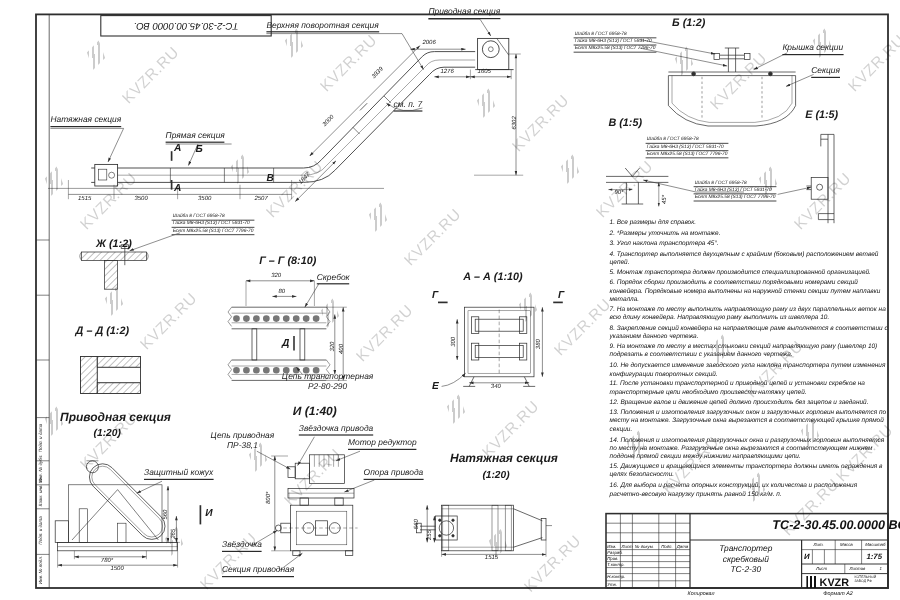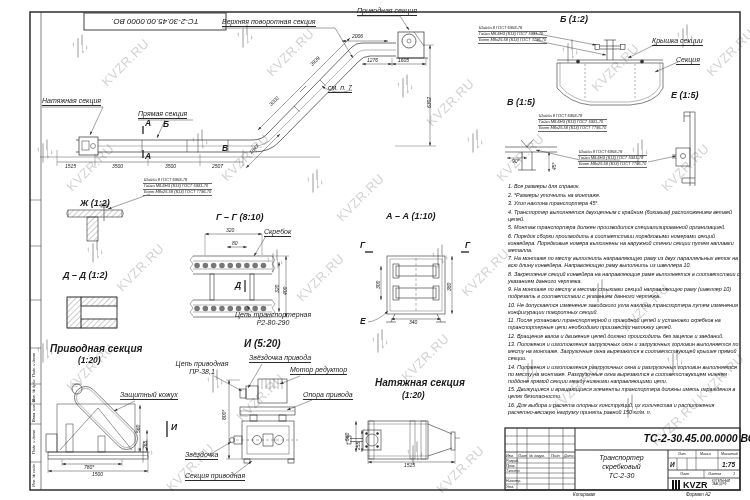--- a/index.html
+++ b/index.html
@@ -454,38 +454,38 @@
   <div class="lbl dim" style="left:232px;top:241px">80</div>
   <div class="lbl ul" style="left:264px;top:228px">Скребок</div>
   <div class="lbl mark" style="left:235px;top:281px">Д</div>
   <div class="lbl dim rotV" style="left:275px;top:293px">320</div>
   <div class="lbl dim rotV" style="left:283px;top:295px">400</div>
   <div class="lbl ctr" style="left:225px;top:311px;width:96px;white-space:normal;line-height:1.2">
     <span>Цепь транспортерная</span><br>
     <span>Р2-80-290</span>
   </div>
 
-  <div class="lbl t-det" style="left:386px;top:212px">А – А (1:10)</div>
+  <div class="lbl t-det" style="left:386px;top:226px">А – А (1:10)</div>
   <div class="lbl mark" style="left:360px;top:241px">Г</div>
   <div class="lbl mark" style="left:465px;top:241px">Г</div>
   <div class="lbl dim rotV" style="left:376px;top:289px">300</div>
   <div class="lbl dim rotV" style="left:447px;top:291px">380</div>
   <div class="lbl dim" style="left:409px;top:320px">340</div>
   <div class="lbl mark" style="left:360px;top:317px">Е</div>
 
   <div class="lbl t-view" style="left:50px;top:344px">Приводная секция</div>
   <div class="lbl t-scale" style="left:78px;top:356px">(1:20)</div>
   <div class="lbl ul" style="left:120px;top:391px">Защитный кожух</div>
   <div class="lbl mark" style="left:171px;top:423px">И</div>
   <div class="lbl dim rotV" style="left:136px;top:433px">560</div>
   <div class="lbl dim rotV" style="left:143px;top:449px">265</div>
   <div class="lbl dim" style="left:84px;top:465px">780*</div>
   <div class="lbl dim" style="left:92px;top:472px">1500</div>
 
-  <div class="lbl t-view" style="left:244px;top:339px">И (5:20)</div>
+  <div class="lbl t-view" style="left:244px;top:339px">И (1:40)</div>
   <div class="lbl ctr" style="left:172px;top:360px;width:60px;white-space:normal;line-height:1.2">
     <span>Цепь приводная</span><br>
     <span>ПР-38,1</span>
   </div>
   <div class="lbl ul" style="left:249px;top:354px">Звёздочка привода</div>
   <div class="lbl ul" style="left:290px;top:366px">Мотор редуктор</div>
   <div class="lbl ul" style="left:303px;top:391px">Опора привода</div>
   <div class="lbl ul" style="left:185px;top:451px">Звёздочка</div>
   <div class="lbl ul" style="left:185px;top:472px">Секция приводная</div>
   <div class="lbl dim rotV" style="left:222px;top:420px">800*</div>

